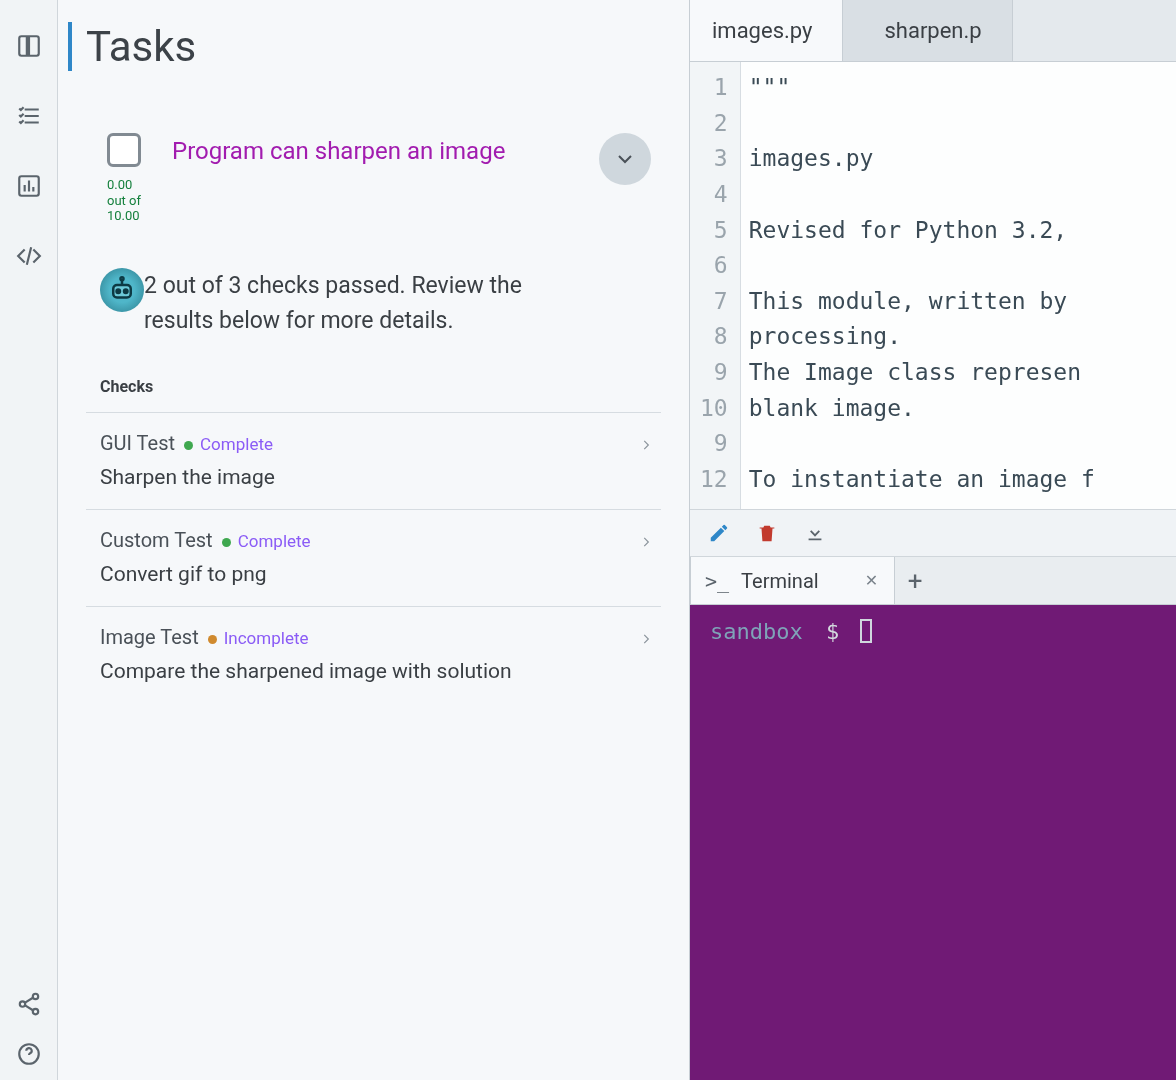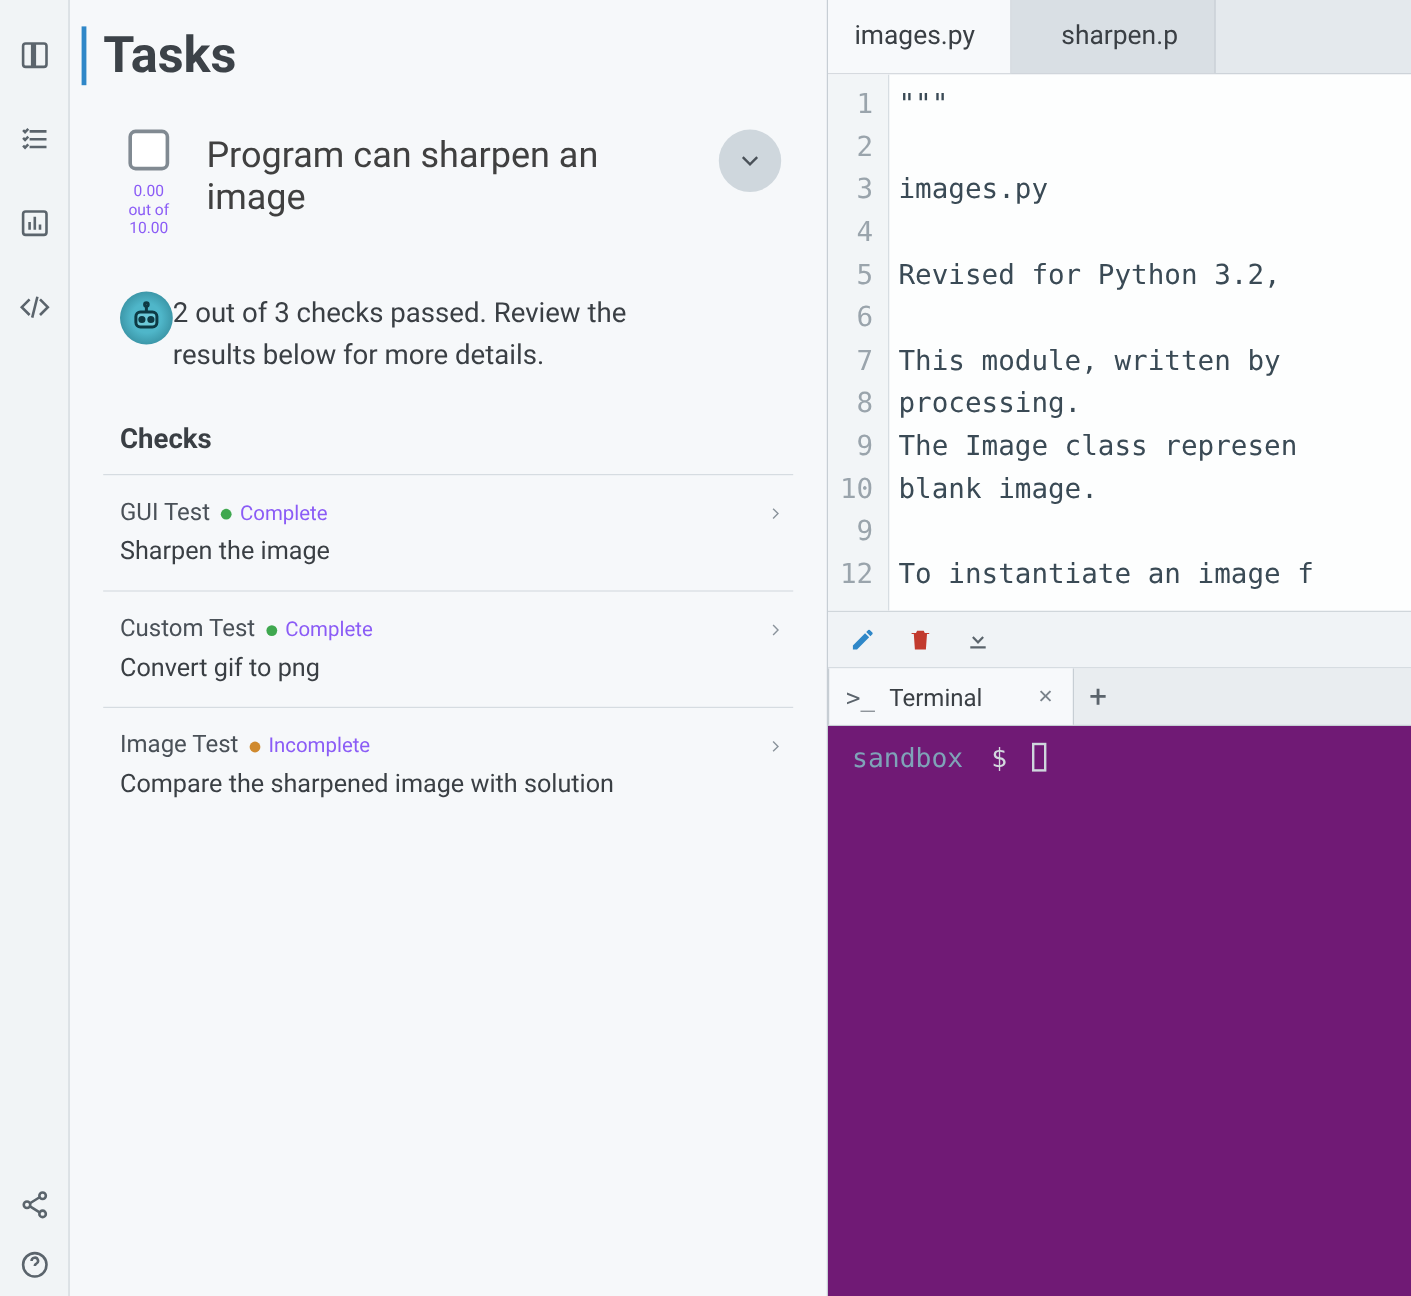--- a/index.html
+++ b/index.html
@@ -34,47 +34,47 @@
 }
 .tasks-panel {
   width: 632px;
   background: #f6f8fa;
   border-right: 1px solid #c7ced4;
   padding: 22px 28px 0 28px;
   display: flex; flex-direction: column;
 }
 .tasks-title {
   font-size: 42px;
-  font-weight: 700;
+  font-weight: 400;
   color: #3c4248;
-  margin-bottom: 19px;
+  margin-bottom: 44px;
   border-left: 4px solid #2f87c8;
   padding-left: 14px;
   margin-left: -18px;
 }
 .task-header {
   display: flex; align-items: flex-start; gap: 20px;
   padding: 18px 10px 12px 10px;
 }
 .score-box {
   display: flex; flex-direction: column; align-items: center;
   min-width: 56px;
 }
 .score-checkbox {
   width: 34px; height: 34px;
   border: 3px solid #818a92;
   border-radius: 6px;
   background: #fff;
   margin-bottom: 10px;
 }
-.score-text { font-size: 13px; color: #8b5cf6; text-align: center; line-height: 1.2; }
+.score-text { font-size: 13px; color: #15803d; text-align: left; line-height: 1.2; }
 .task-title-text {
   flex: 1;
-  font-size: 30px;
-  color: #404040;
+  font-size: 24px;
+  color: #a21caf;
   padding-top: 4px;
 }
 .expand-btn {
   width: 52px; height: 52px;
   border-radius: 50%;
   background: #cfd7dd;
   display: flex; align-items: center; justify-content: center;
   color: #4a5158;
   cursor: pointer;
 }
@@ -91,21 +91,21 @@
   color: #0a3640;
   font-size: 22px;
 }
 .summary-text {
   font-size: 23px;
   line-height: 1.55;
   color: #3a3f44;
   max-width: 440px;
 }
 .checks-heading {
-  font-size: 23px;
+  font-size: 16px;
   font-weight: 700;
   color: #3a3f44;
   padding: 8px 10px 16px 14px;
 }
 .check-item {
   border-top: 1px solid #d6dce1;
   padding: 18px 10px 20px 14px;
   position: relative;
   cursor: pointer;
 }

